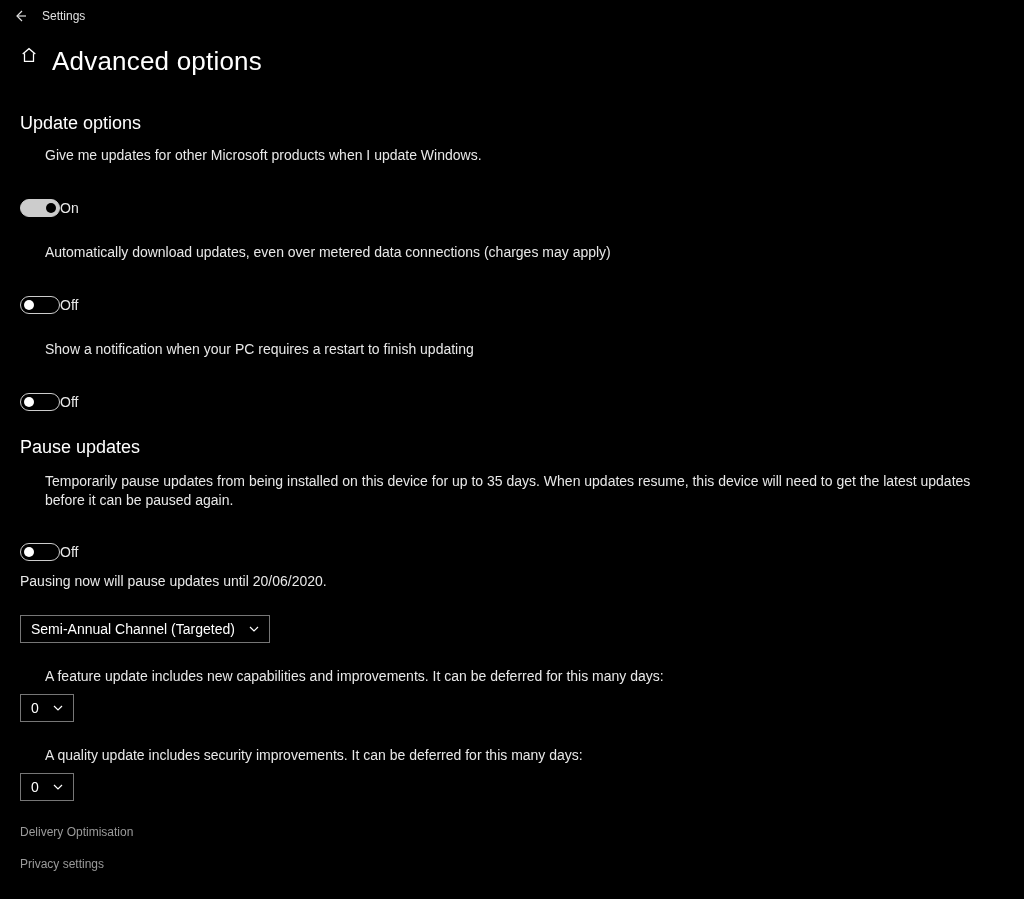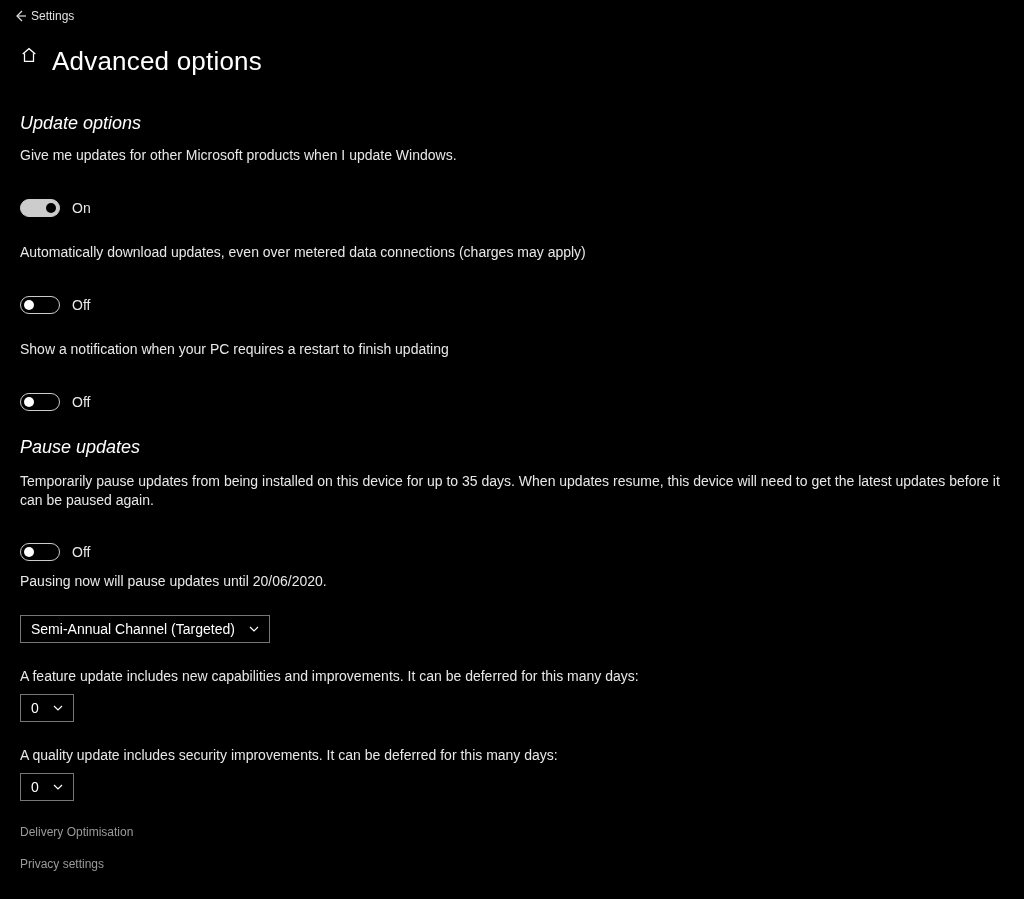--- a/index.html
+++ b/index.html
@@ -10,21 +10,21 @@
     font-size: 14px;
     width: 1024px;
     height: 899px;
     overflow: hidden;
   }
   .titlebar {
     display: flex;
     align-items: center;
     height: 32px;
     padding-left: 10px;
-    gap: 1px;
+    gap: 12px;
   }
   .back-btn {
     width: 20px; height: 20px;
     display: flex; align-items: center; justify-content: center;
     cursor: pointer;
   }
   .titlebar-text { font-size: 12px; color: #e0e0e0; }
   .content {
     padding: 14px 20px 20px 20px;
   }
@@ -36,32 +36,31 @@
   }
   .page-title {
     font-size: 26px;
     font-weight: 400;
     letter-spacing: 0.2px;
   }
   .section-heading {
     font-size: 18px;
     font-weight: 500;
     margin-bottom: 12px;
-    font-style: italic;
   }
   .setting-desc {
     font-size: 14px;
     color: #e8e8e8;
     margin-bottom: 8px;
     line-height: 1.35;
+    margin-left: 25px;
   }
   .toggle-row {
     display: flex;
     align-items: center;
-    gap: 12px;
     margin-bottom: 26px;
     margin-top: 34px;
   }
   .toggle {
     width: 40px;
     height: 18px;
     border: 1.5px solid #cccccc;
     border-radius: 10px;
     position: relative;
     cursor: pointer;

